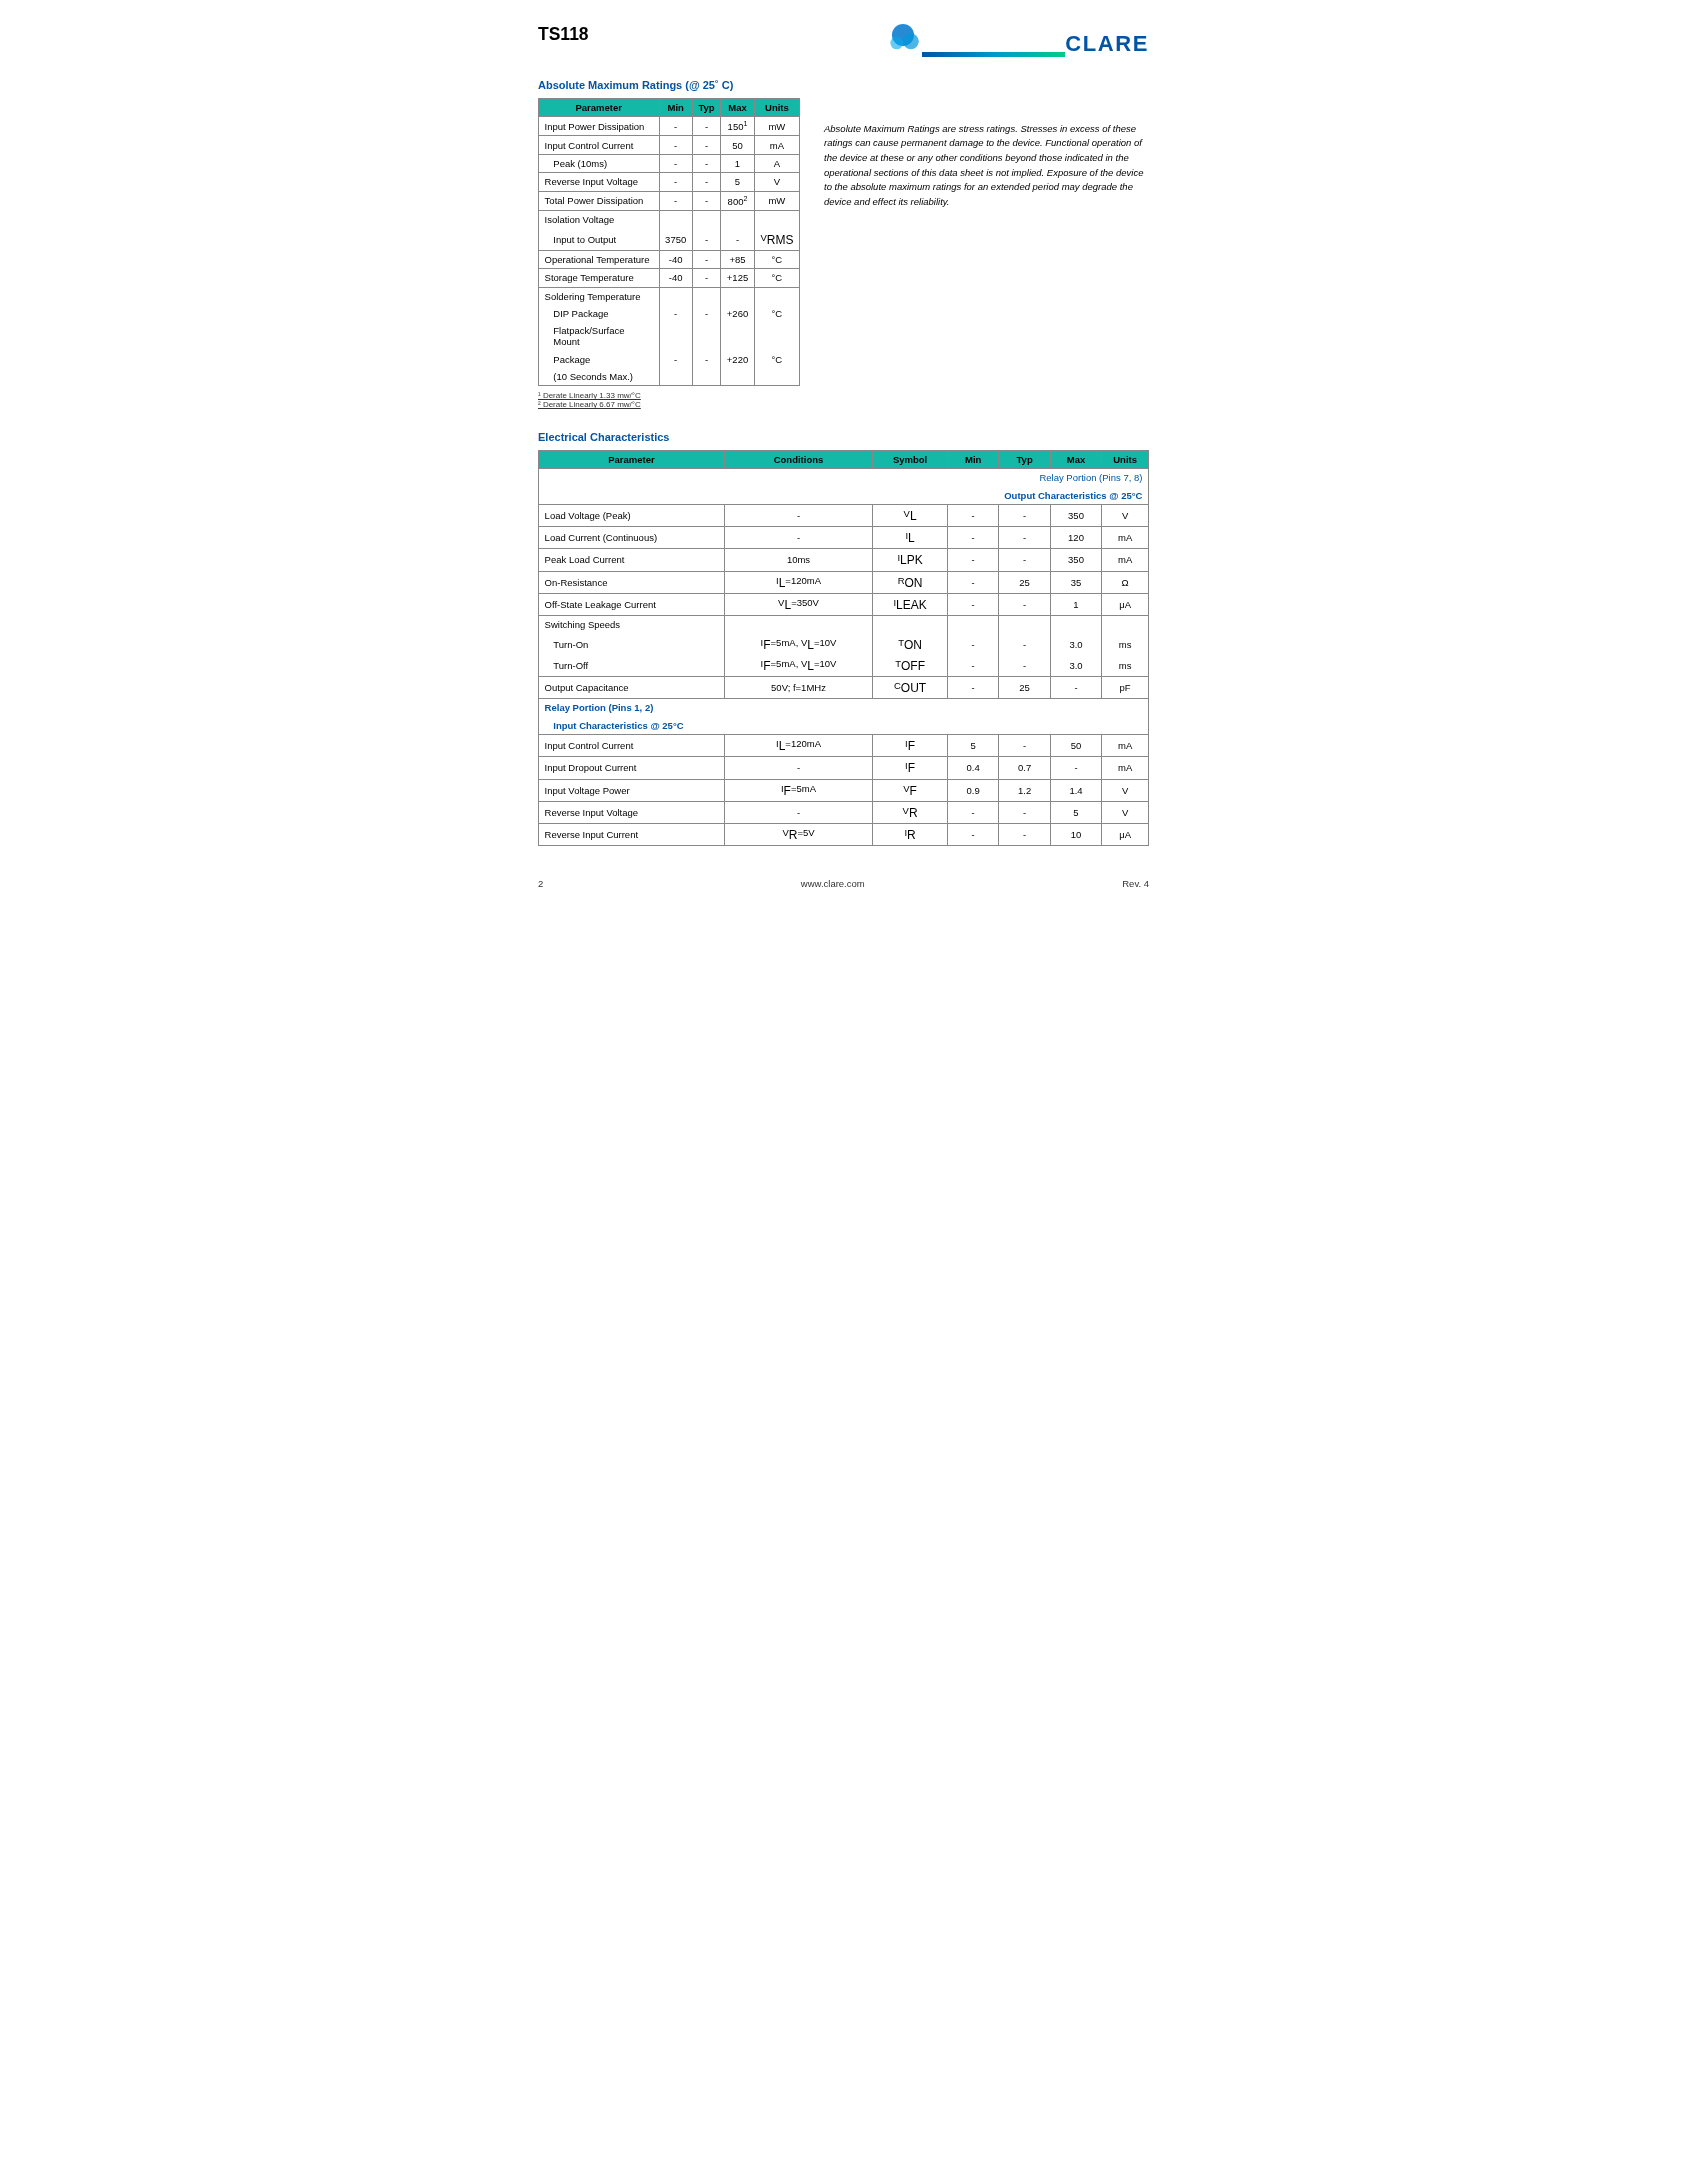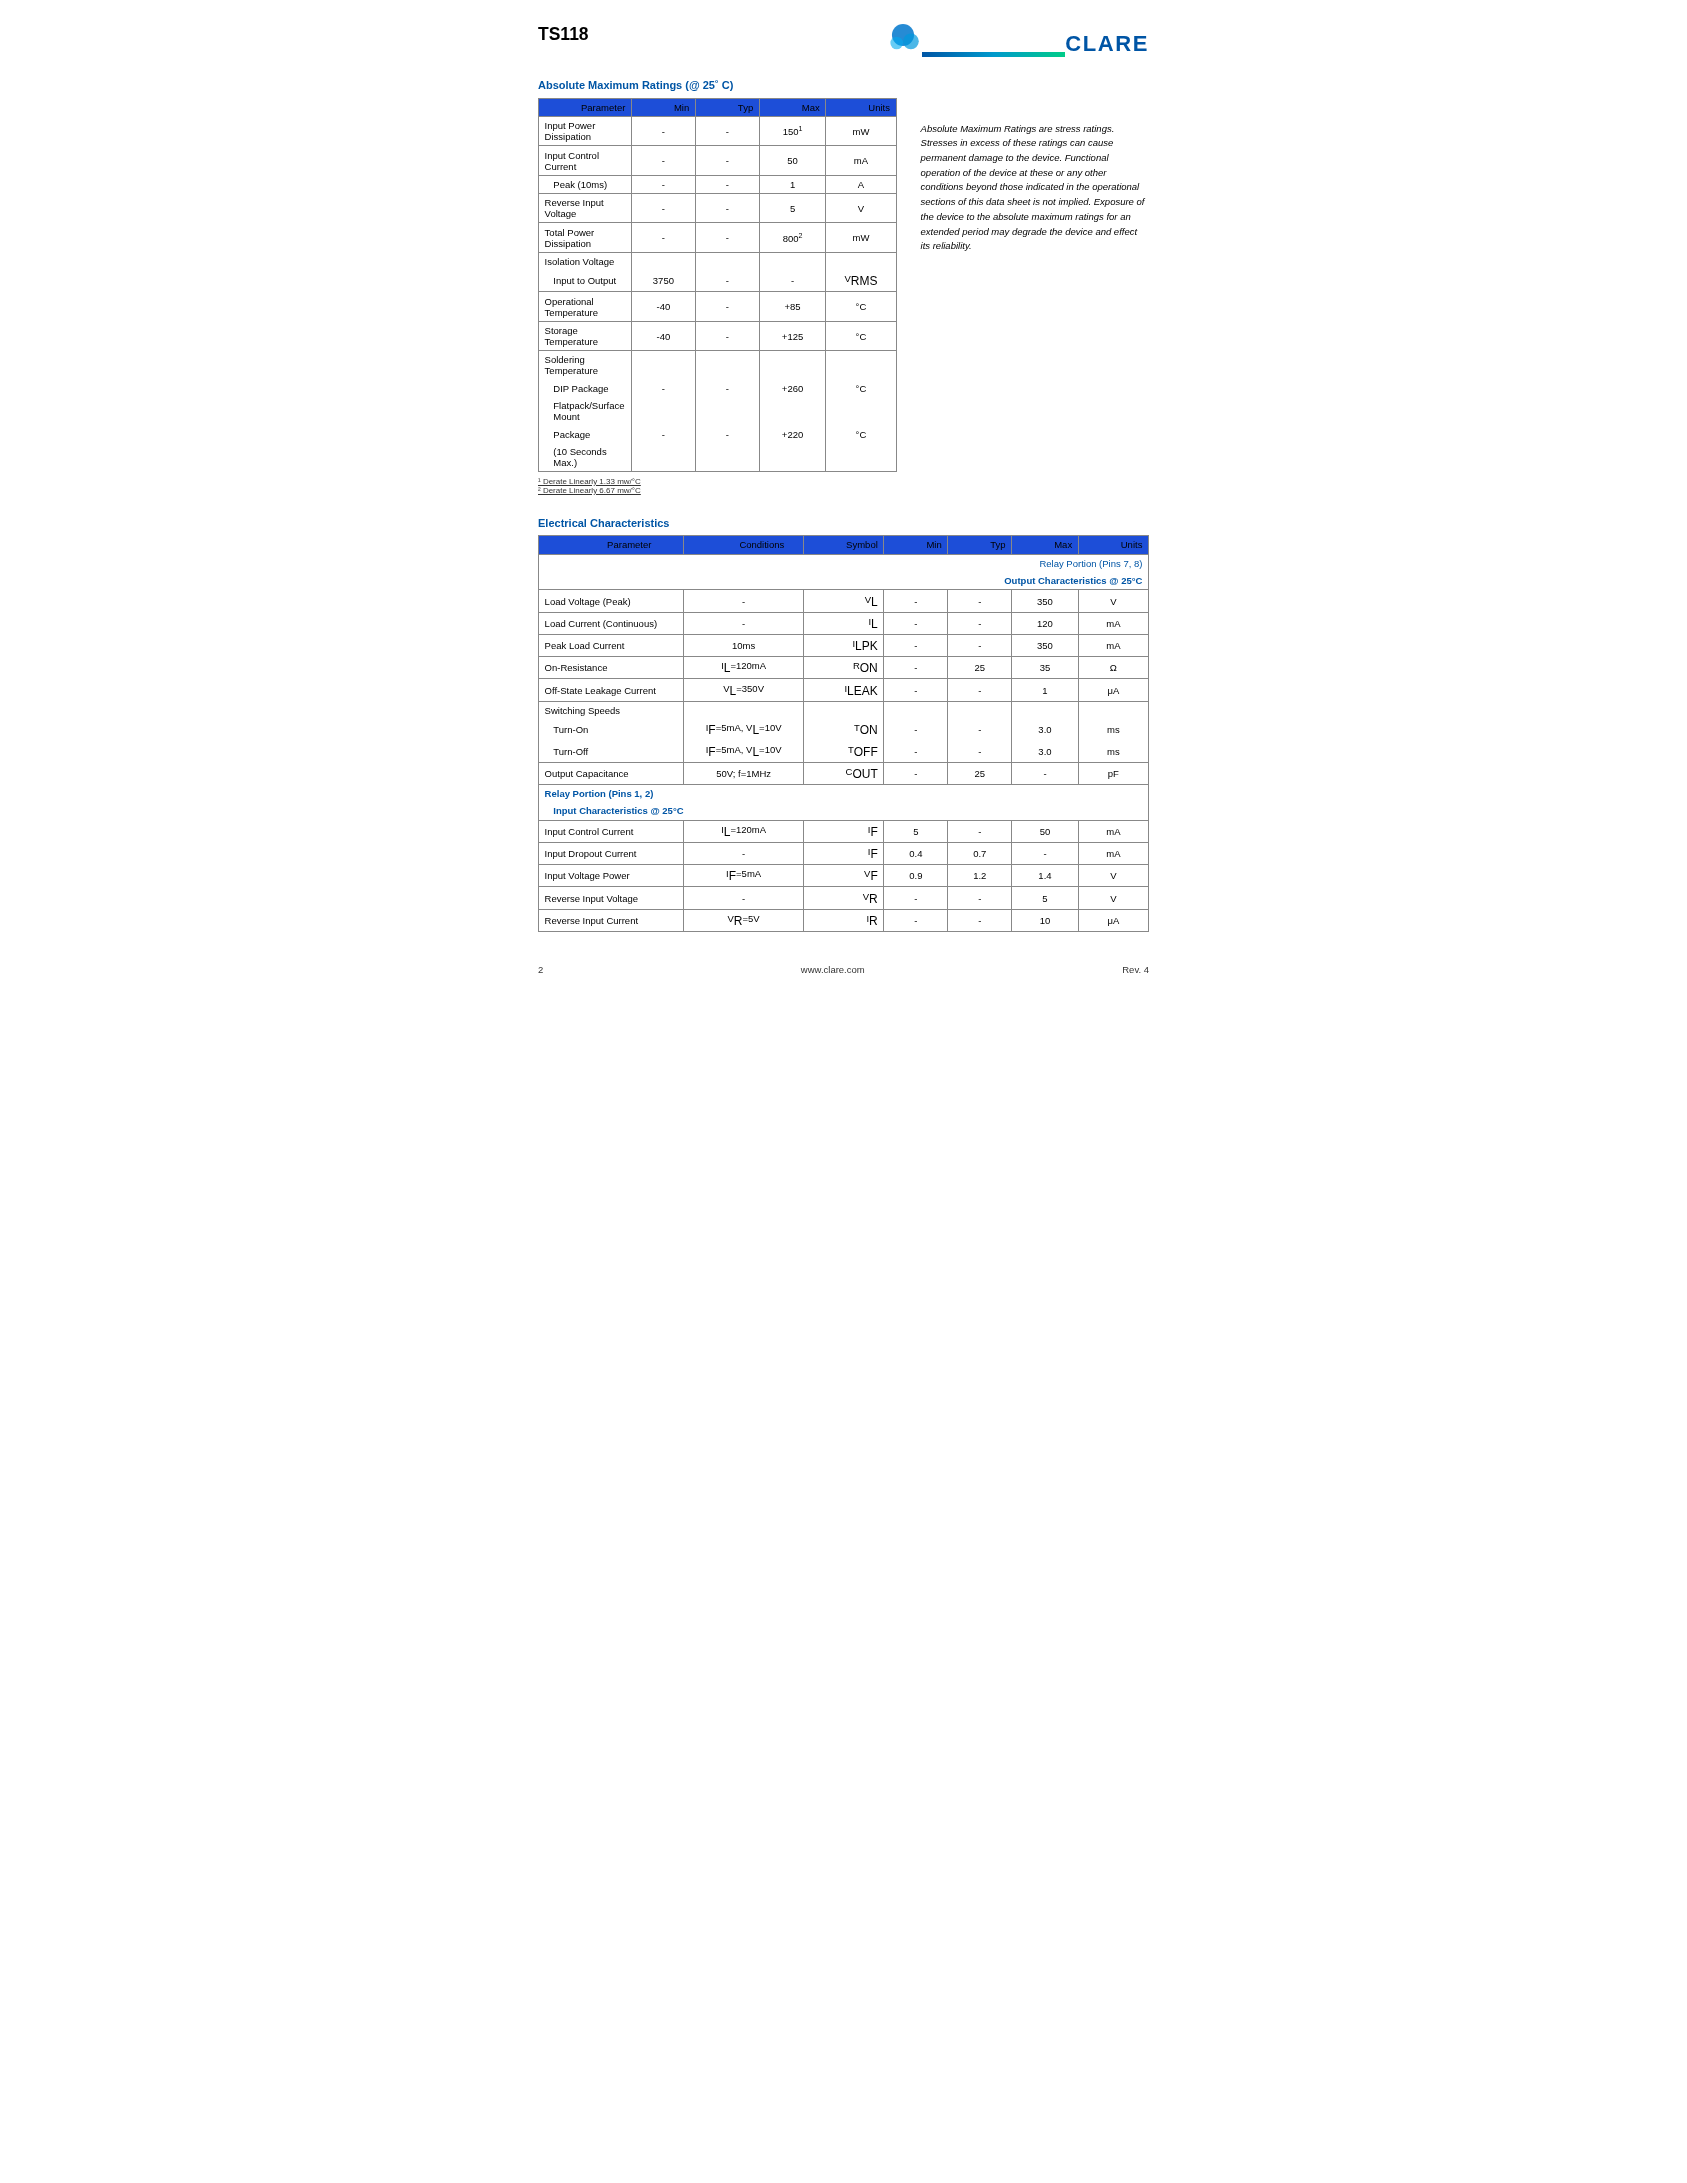--- a/index.html
+++ b/index.html
@@ -61,24 +61,23 @@
     table {
       border-collapse: collapse;
       font-size: 9.5px;
     }
     th, td {
       border: 0.8px solid #888;
       padding: 3.2px 5.6px;
       vertical-align: middle;
     }
     thead th {
-      background: #1d4ed8;
-      font-weight: normal;
-      text-align: center;
-      padding-left: 42px;
+      background: #14b8a6;
+      font-weight: bold;
+      text-align: center;
     }
     tbody td {
       text-align: center;
     }
     tbody td:first-child {
       text-align: left;
     }
 
     .abs-max-table {
       width: 262px;
@@ -117,21 +116,21 @@
     }
     .elec-table td:first-child {
       text-align: left;
       width: 159px;
     }
     .elec-table td:nth-child(2) {
       text-align: center;
       width: 127px;
     }
     .elec-table td:nth-child(3) {
-      text-align: right;
+      text-align: center;
       width: 64px;
     }
     .elec-table td:nth-child(4),
     .elec-table td:nth-child(5),
     .elec-table td:nth-child(6) {
       text-align: center;
       width: 44px;
     }
     .elec-table td:last-child {
       text-align: center;

